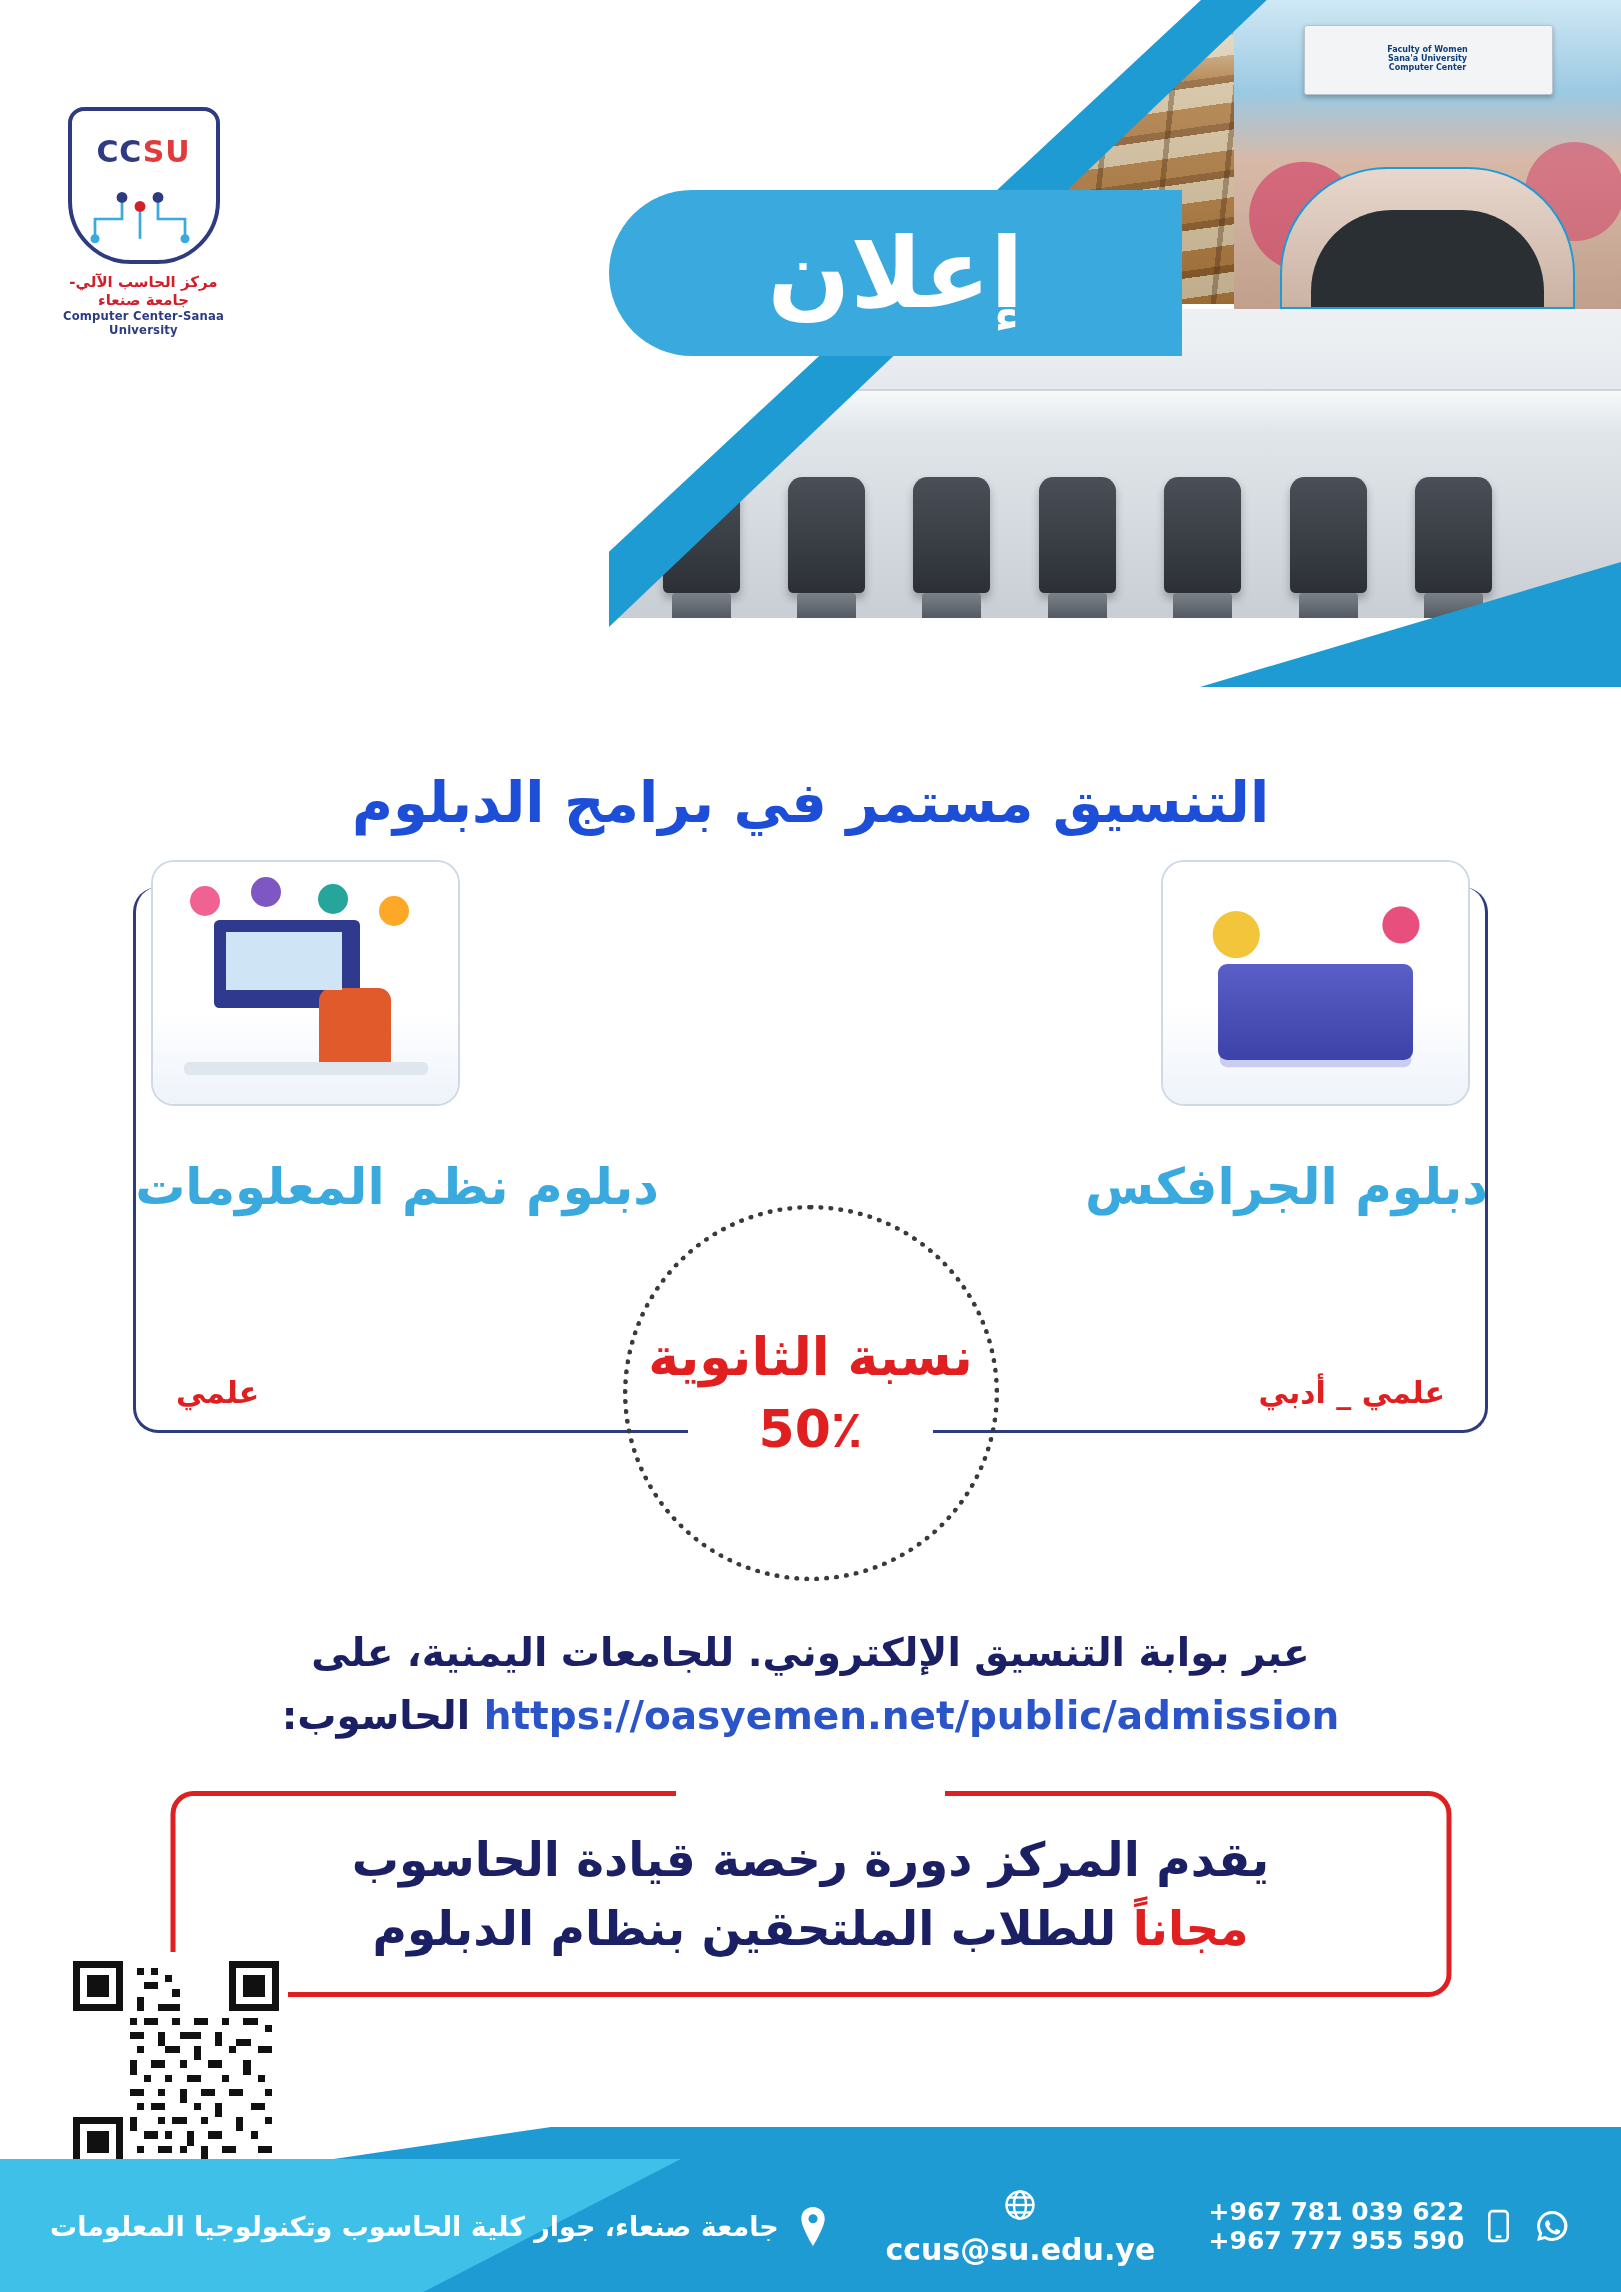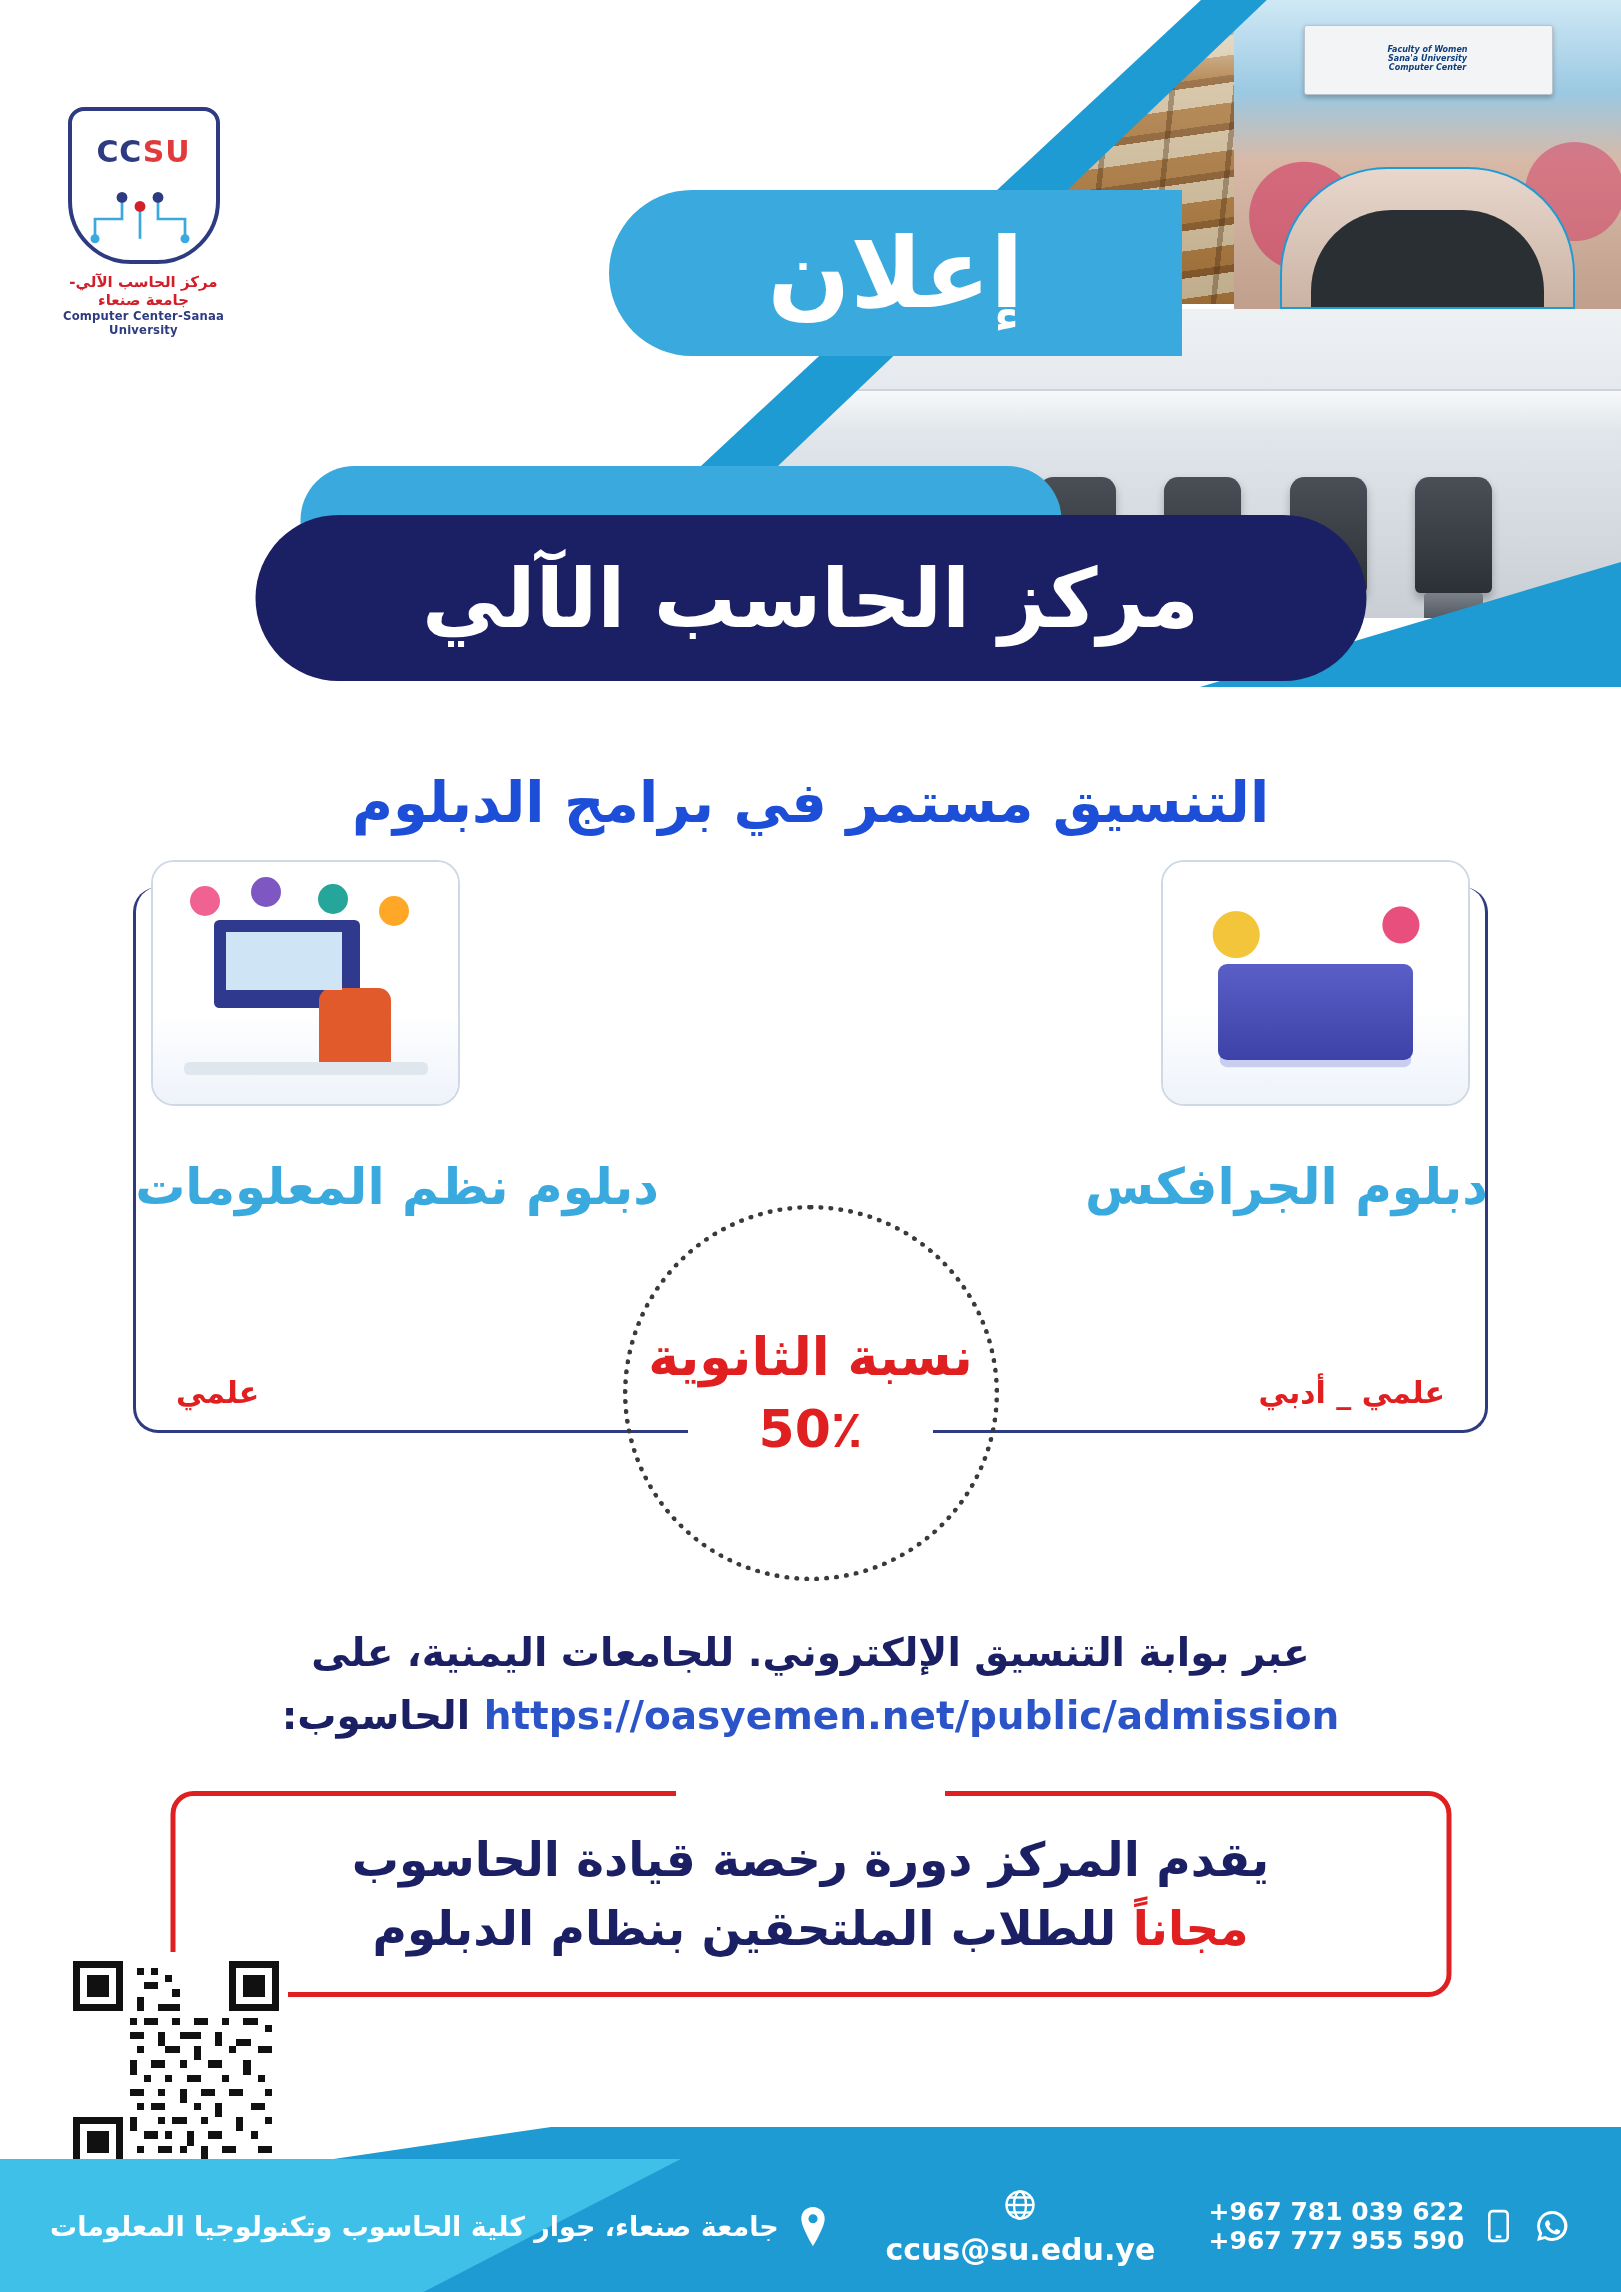--- a/index.html
+++ b/index.html
@@ -20,21 +20,20 @@
   .photo-band {
     position: absolute;
     top: 0; right: 0;
     width: 1012px; height: 618px;
     overflow: hidden;
     clip-path: polygon(100% 0, 100% 100%, 0 100%, 62% 0);
   }
   .photo-band .ph {
     position: absolute;
     background-size: cover;
-    font-style: italic;
   }
   
   .ph-hall {
     top: 0; right: 385px; width: 627px; height: 304px;
     background:
       linear-gradient(180deg, rgba(255,255,255,.25), rgba(0,0,0,.12)),
       repeating-linear-gradient(172deg, #b07a3c 0px, #b07a3c 19.7px, #8d5b28 19.7px, #8d5b28 27px, #d9c49f 27px, #d9c49f 47px),
       #c9a06a;
   }
   .ph-hall::before{
@@ -418,26 +417,20 @@
       <div class="ccsu-cap-ar">مركز الحاسب الآلي-جامعة صنعاء</div>
       <div class="ccsu-cap-en">Computer Center-Sanaa University</div>
     </div>
 
   </div>
 
   <div class="announce-pill">
     <span>إعلان</span>
   </div>
 
-  <div class="title-wrap">
-    <div class="title-back"></div>
-    <div class="title-main">
-      <span>مركز  الحاسب الآلي</span>
-    </div>
-  </div>
 
   <div class="subtitle">التنسيق مستمر في برامج الدبلوم</div>
 
   <div class="prog prog-right">
     <div class="prog-frame">
       <div class="edge"></div>
       <div class="prog-img">
         <div class="illus-graphics">
           <div class="scr"></div>
         </div>

